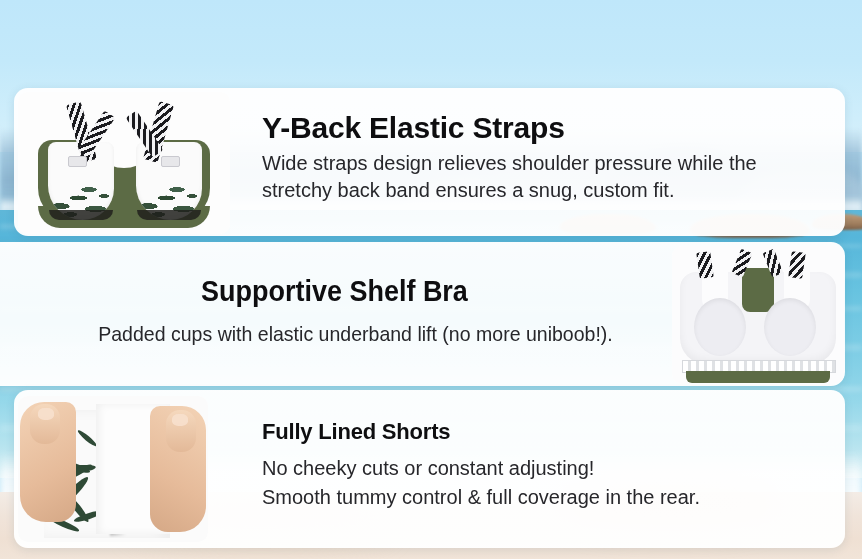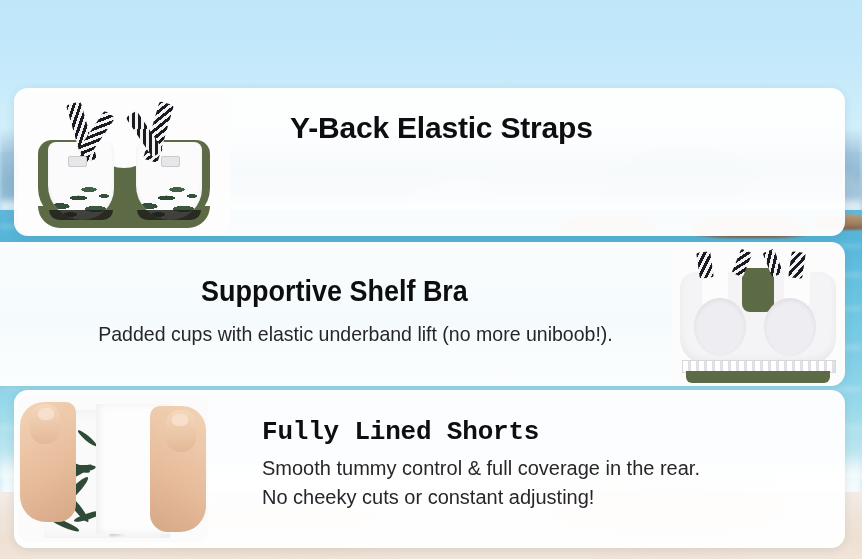--- a/index.html
+++ b/index.html
@@ -49,30 +49,30 @@
   #card1{left:14px;top:88px;width:831px;height:148px;border-radius:14px;}
   #card2{left:-16px;top:242px;width:861px;height:144px;border-radius:14px;}
   #card3{left:14px;top:390px;width:831px;height:158px;border-radius:14px;}
 
   .card-body{position:absolute;inset:0;}
 
   
   .feat-title{font-weight:bold;color:#0e0e10;}
   .feat-desc{color:#27272b;}
 
-  #card1 .feat-title{position:absolute;left:276px;top:114px-88px;}
+  #card1 .feat-title{position:absolute;left:248px;top:114px-88px;}
   .t1{position:absolute;left:248px;top:22px;font-size:30px;line-height:36px;letter-spacing:-.2px;}
   .d1{position:absolute;left:248px;top:62px;font-size:20px;line-height:27px;width:560px;}
 
   .t2{position:absolute;left:0;right:160px;top:32px;text-align:center;font-size:29px;line-height:34px;
       font-stretch:condensed;transform:scaleX(.93);transform-origin:center;}
   .d2{position:absolute;left:0;right:118px;top:78px;text-align:center;font-size:21px;line-height:28px;
       transform:scaleX(.93);transform-origin:center;}
 
-  .t3{position:absolute;left:248px;top:24px;font-size:26px;line-height:36px;letter-spacing:-.2px;font-family:Liberation Mono, monospace;}
+  .t3{position:absolute;left:248px;top:24px;font-size:22px;line-height:36px;letter-spacing:-.2px;}
   .d3{position:absolute;left:248px;top:64px;font-size:20px;line-height:29px;width:570px;}
 
   
   .photo{position:absolute;overflow:hidden;background:#fff;}
   #photo1{left:18px;top:92px;width:212px;height:142px;border-radius:10px;}
   #photo2{left:672px;top:246px;width:172px;height:138px;border-radius:10px;}
   #photo3{left:18px;top:396px;width:190px;height:146px;border-radius:10px;}
 
   .ph-inner{position:absolute;inset:0;}
 
@@ -177,20 +177,21 @@
     <div class="bg-sand">
       <div class="sand-tint" style="left:560px;top:-6px;width:220px;height:44px;background:rgba(226,190,156,.45);"></div>
       <div class="sand-tint" style="left:130px;top:14px;width:260px;height:40px;background:rgba(233,205,178,.35);"></div>
     </div>
   </div>
 
 
   <div class="card" id="card1">
     <div class="card-body">
       <div class="feat-title t1">Y-Back Elastic Straps</div>
+      <div class="feat-desc d1">Wide straps design relieves shoulder pressure while the stretchy back band ensures a snug, custom fit.</div>
     </div>
   </div>
 
   <div class="photo" id="photo1">
     <div class="ph-inner">
       <div class="p1-bg"></div>
       <div class="p1-body"></div>
       <div class="p1-neck"></div>
       <div class="p1-cup l">
           <div class="leafy"></div>
@@ -231,22 +232,22 @@
       <div class="strap p2-s2"></div>
       <div class="strap p2-s3"></div>
       <div class="strap p2-s4"></div>
     </div>
   </div>
 
   <div class="card" id="card3">
     <div class="card-body">
       <div class="feat-title t3">Fully Lined Shorts</div>
       <div class="feat-desc d3">
+        <div>No cheeky cuts or constant adjusting!</div>
         <div>Smooth tummy control &amp; full coverage in the rear.</div>
-        <div>No cheeky cuts or constant adjusting!</div>
       </div>
     </div>
   </div>
 
   <div class="photo" id="photo3">
     <div class="ph-inner">
       <div class="p3-bg"></div>
 
       <div class="p3-cloth">
         <div class="p3-print">

